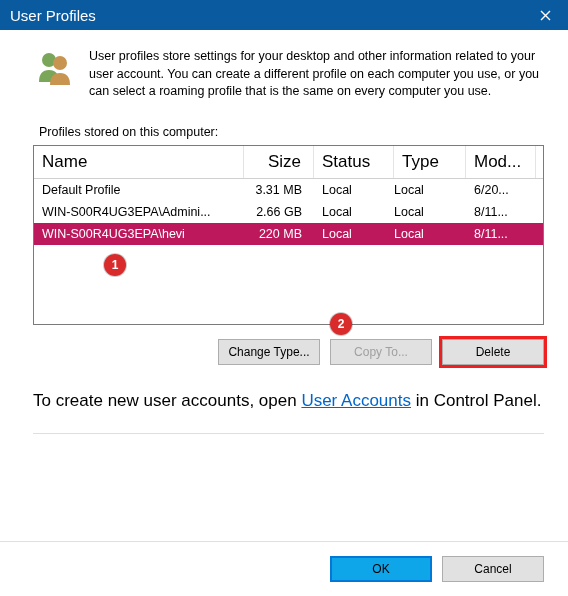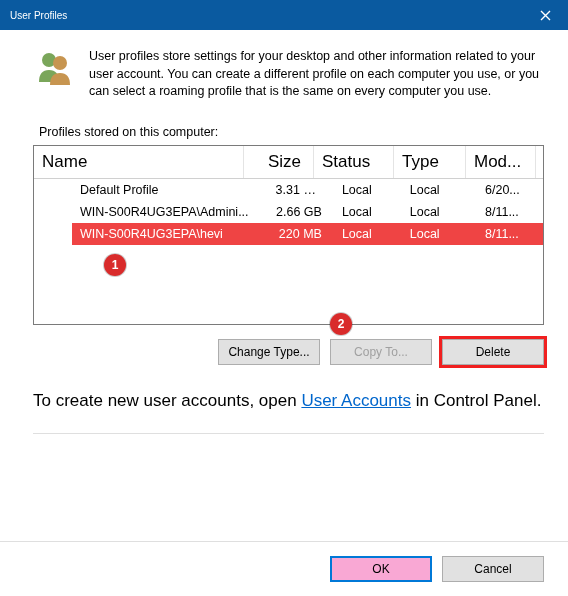--- a/index.html
+++ b/index.html
@@ -13,21 +13,21 @@
   overflow: hidden;
 }
 .titlebar {
   background: #0a5aa0;
   color: #fff;
   height: 30px;
   display: flex;
   align-items: center;
   justify-content: space-between;
   padding: 0 0 0 10px;
-  font-size: 10px;
+  font-size: 15px;
 }
 .titlebar .close {
   width: 45px;
   height: 30px;
   display: flex;
   align-items: center;
   justify-content: center;
   font-size: 14px;
   cursor: pointer;
 }
@@ -75,25 +75,24 @@
   font-size: 12.5px;
   white-space: nowrap;
   overflow: hidden;
   text-overflow: ellipsis;
 }
 .col-name { width: 210px; }
 .col-size { width: 70px; text-align: right; padding-right: 12px; }
 .col-type { width: 72px; }
 .col-status { width: 80px; }
 .col-mod { width: 70px; }
-.trow { display: flex; margin-left: 38px; }
+.trow { display: flex; }
 .trow.selected {
-  background: #ef4444;
+  background: #be185d;
   color: #fff;
-  justify-content: flex-end;
 }
 .callout {
   position: absolute;
   background: #d92b2b;
   color: #fff;
   width: 22px;
   height: 22px;
   border-radius: 50%;
   display: flex;
   align-items: center;
@@ -143,21 +142,21 @@
   gap: 10px;
   position: absolute;
   bottom: 0;
   left: 0;
   right: 0;
   background: #fff;
 }
 .btn-ok {
   min-width: 102px;
   height: 26px;
-  background: #f9a8d4;
+  background: #0ea5e9;
   border: 2px solid #0078d7;
   font-family: inherit;
   font-size: 12px;
   cursor: pointer;
 }
 .hr {
   border-top: 1px solid #dfdfdf;
   margin-top: 22px;
 }
 </style>

